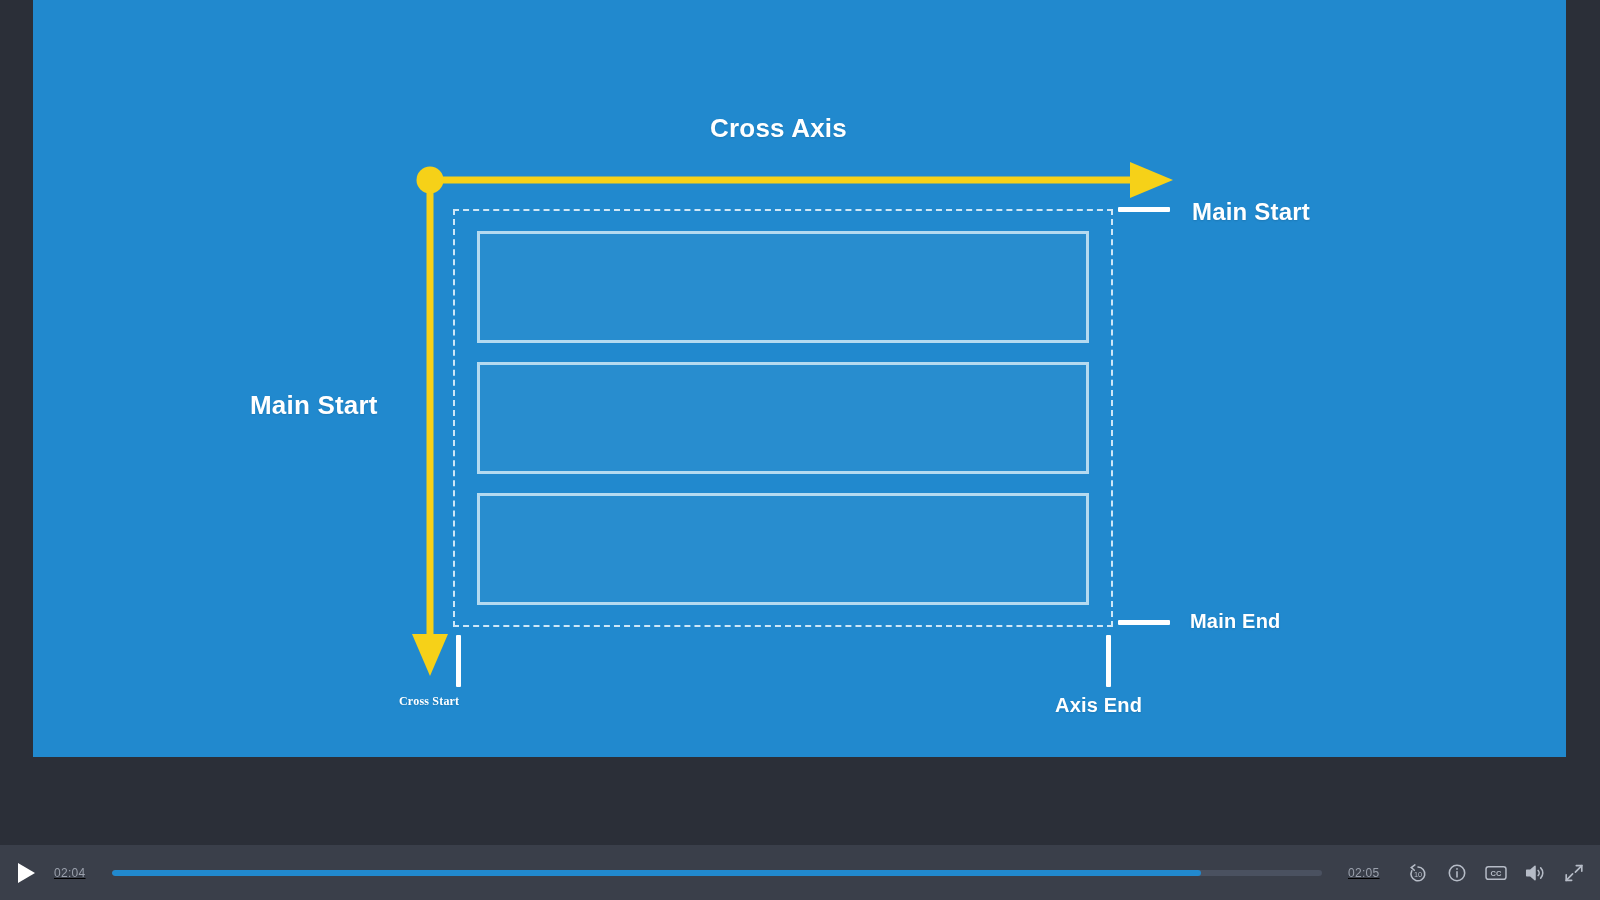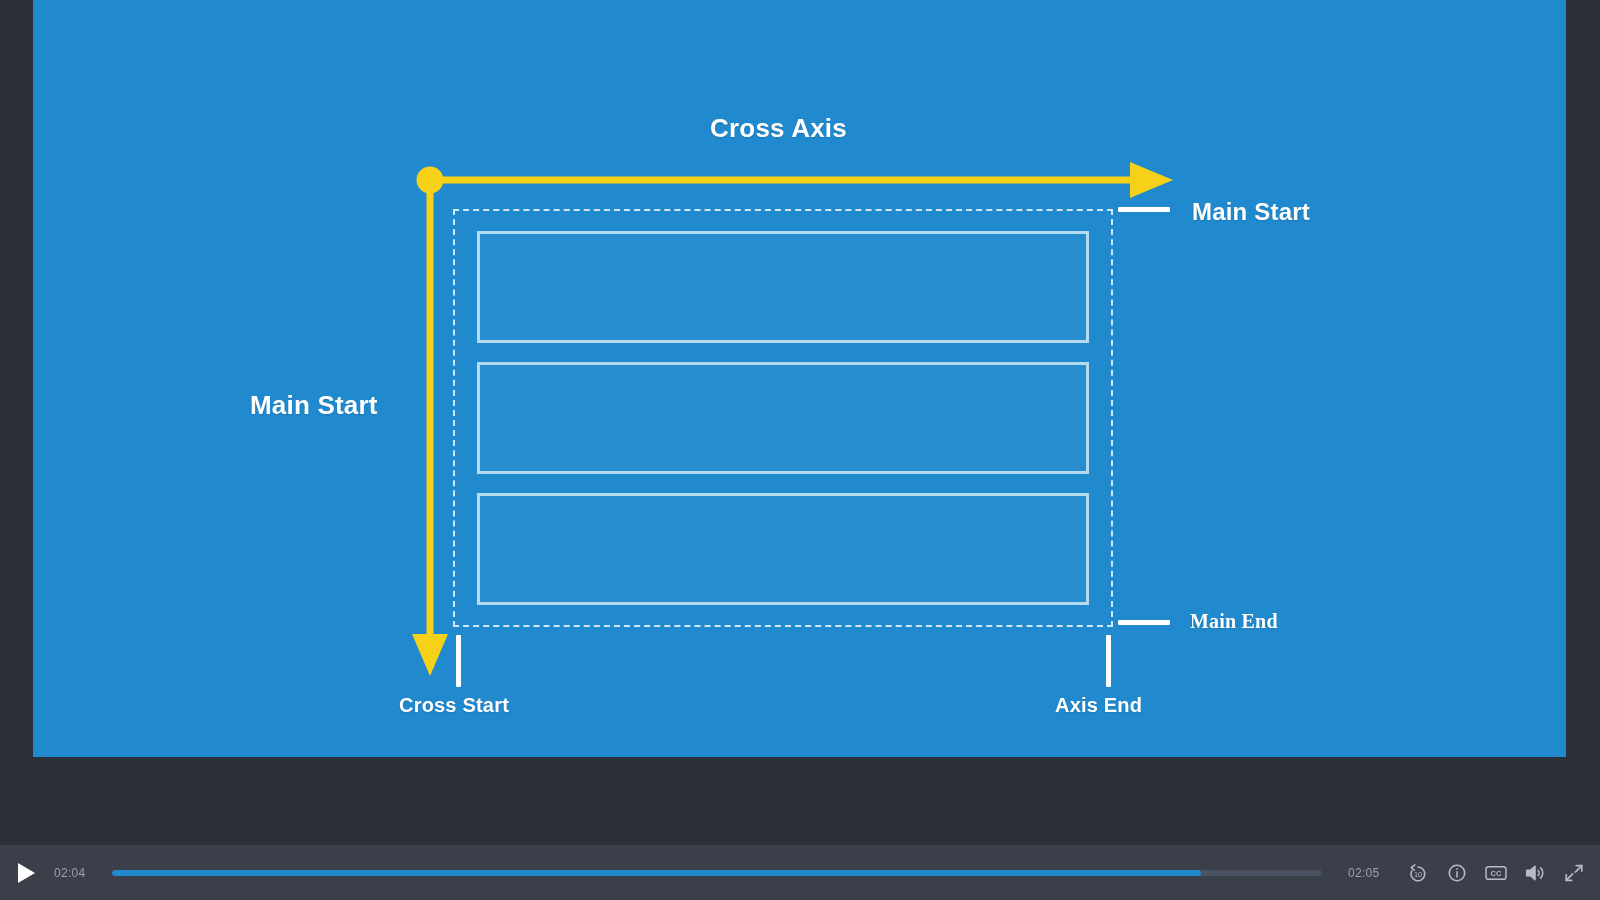--- a/index.html
+++ b/index.html
@@ -61,27 +61,27 @@
   #main-start-label {
     left: 1159px;
     top: 198px;
     font-size: 24px;
   }
 
   #main-end-label {
     left: 1157px;
     top: 610px;
     font-size: 20px;
-    font-family: Liberation Serif, serif;
   }
 
   #cross-start-label {
     left: 366px;
     top: 694px;
-    font-size: 20px;
+    font-size: 12px;
+    font-family: Liberation Serif, serif;
   }
 
   #cross-end-label {
     left: 1022px;
     top: 694px;
     font-size: 20px;
   }
 
   
   #axis-svg {
@@ -136,20 +136,21 @@
   
   #player-bar {
     position: absolute;
     left: 0;
     top: 845px;
     width: 1600px;
     height: 55px;
     background: #3a3f4a;
     display: flex;
     align-items: center;
+    text-decoration: underline;
   }
 
   #play-button {
     width: 52px;
     height: 55px;
     display: flex;
     align-items: center;
     justify-content: center;
     cursor: pointer;
   }

